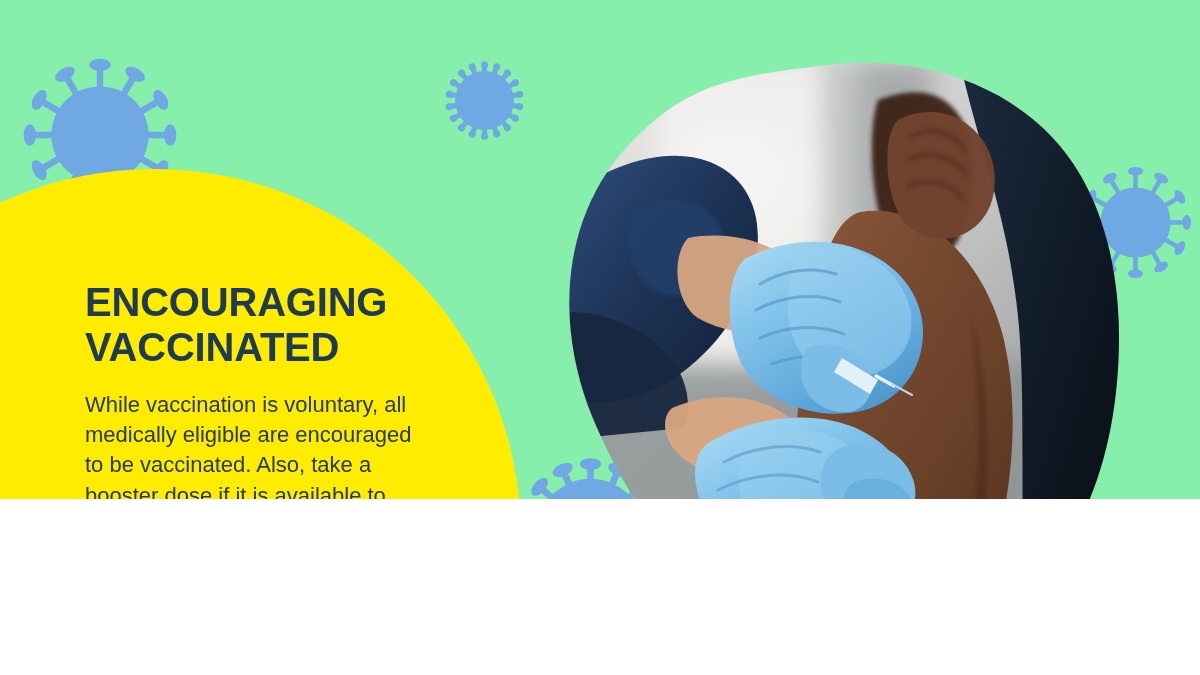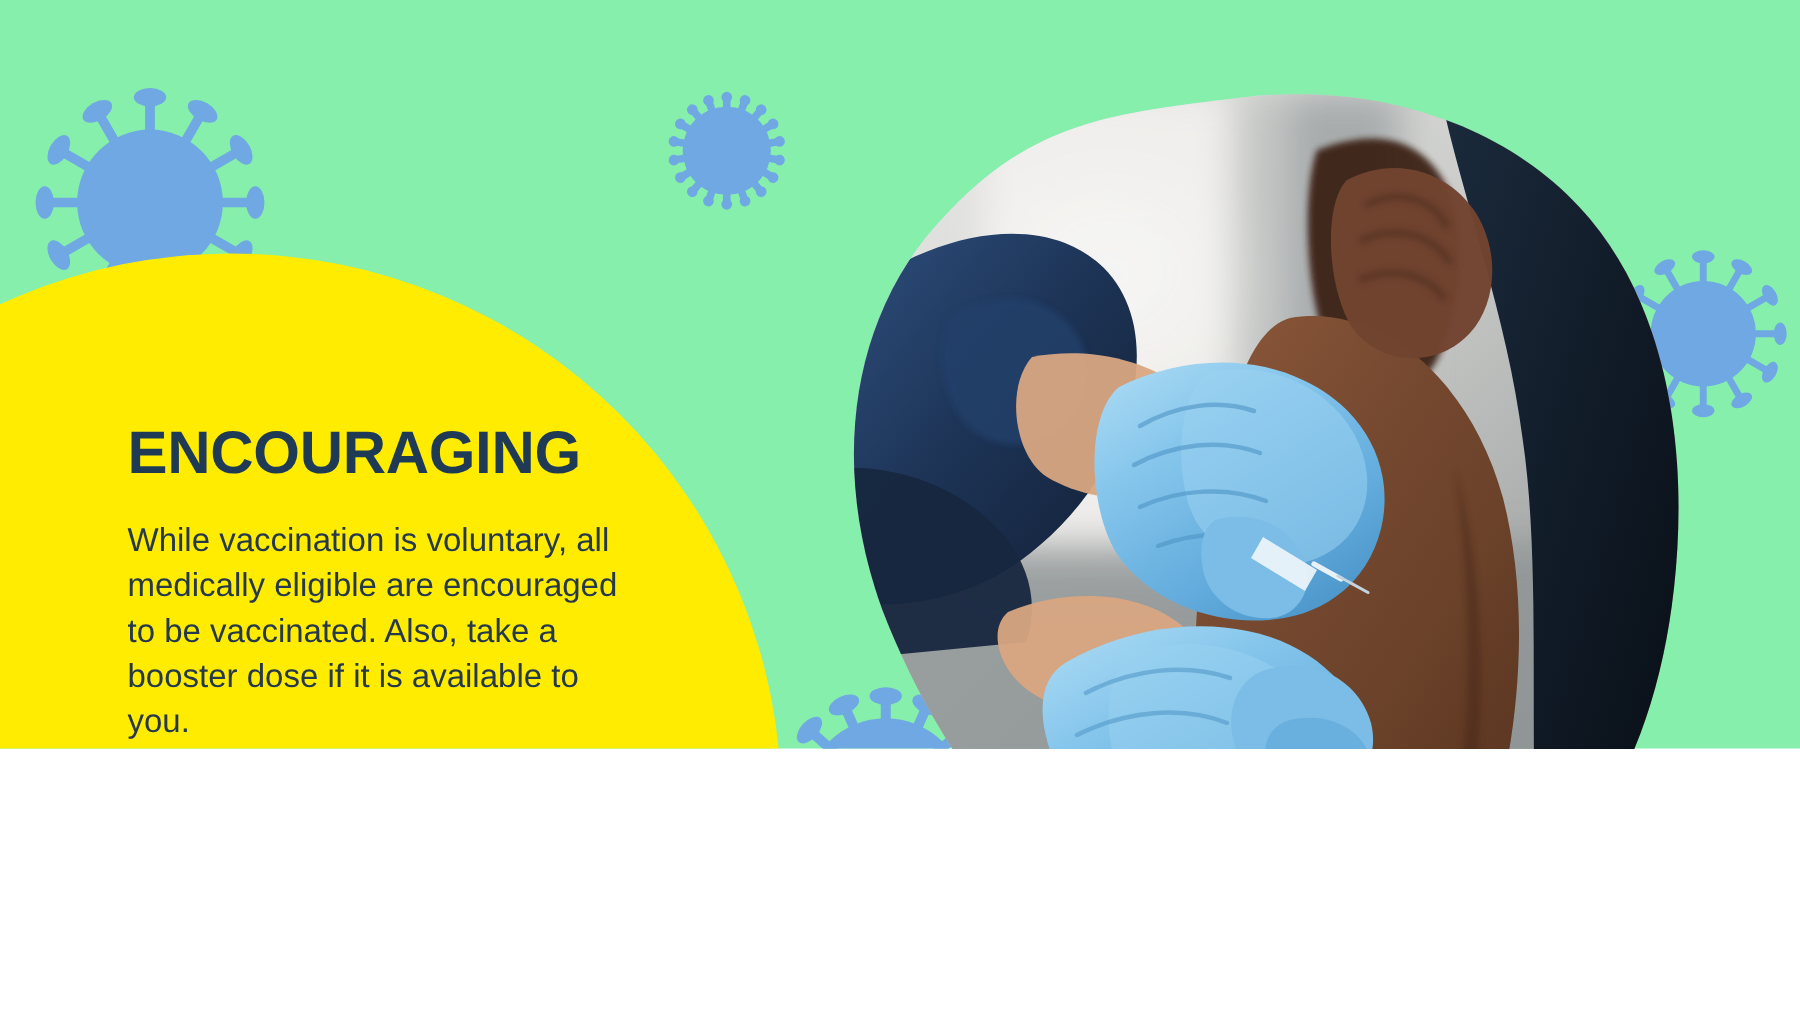--- a/index.html
+++ b/index.html
@@ -626,17 +626,18 @@
       </svg>
     </div>
   </div>
 
   <div class="yellow-shape"></div>
   <div class="yellow-shape-foot"></div>
 
   <div class="text-block">
     <h1 class="headline">
       <span class="hl-line">ENCOURAGING</span>
+      <span class="hl-line">VACCINATED</span>
     </h1>
     <p class="body-copy">While vaccination is voluntary, all medically eligible are encouraged to be vaccinated. Also, take a booster dose if it is available to you.</p>
   </div>
 
 </div>
 
 </body></html>

